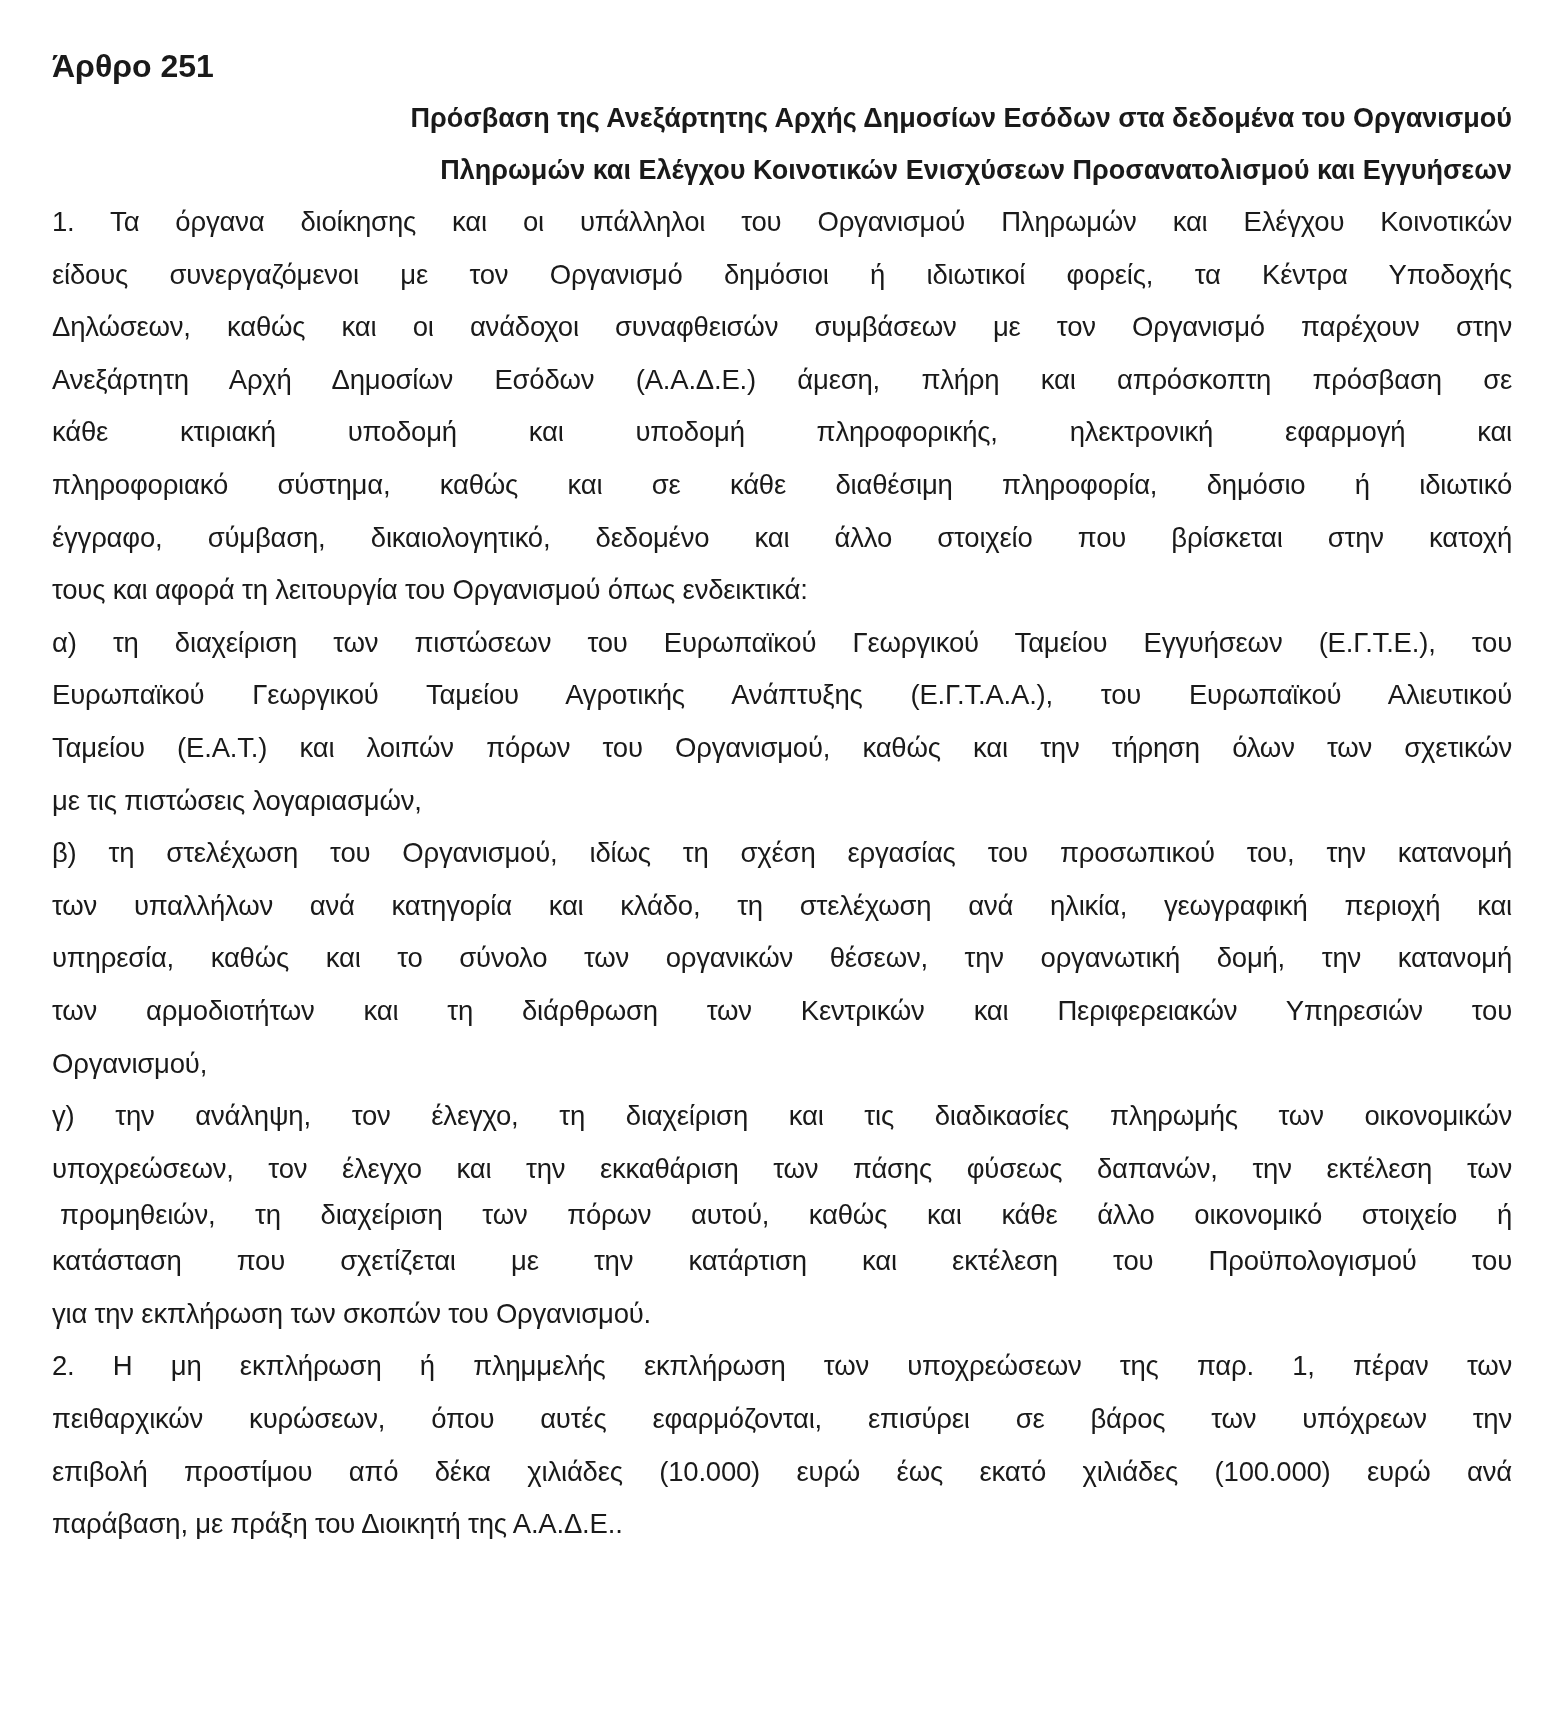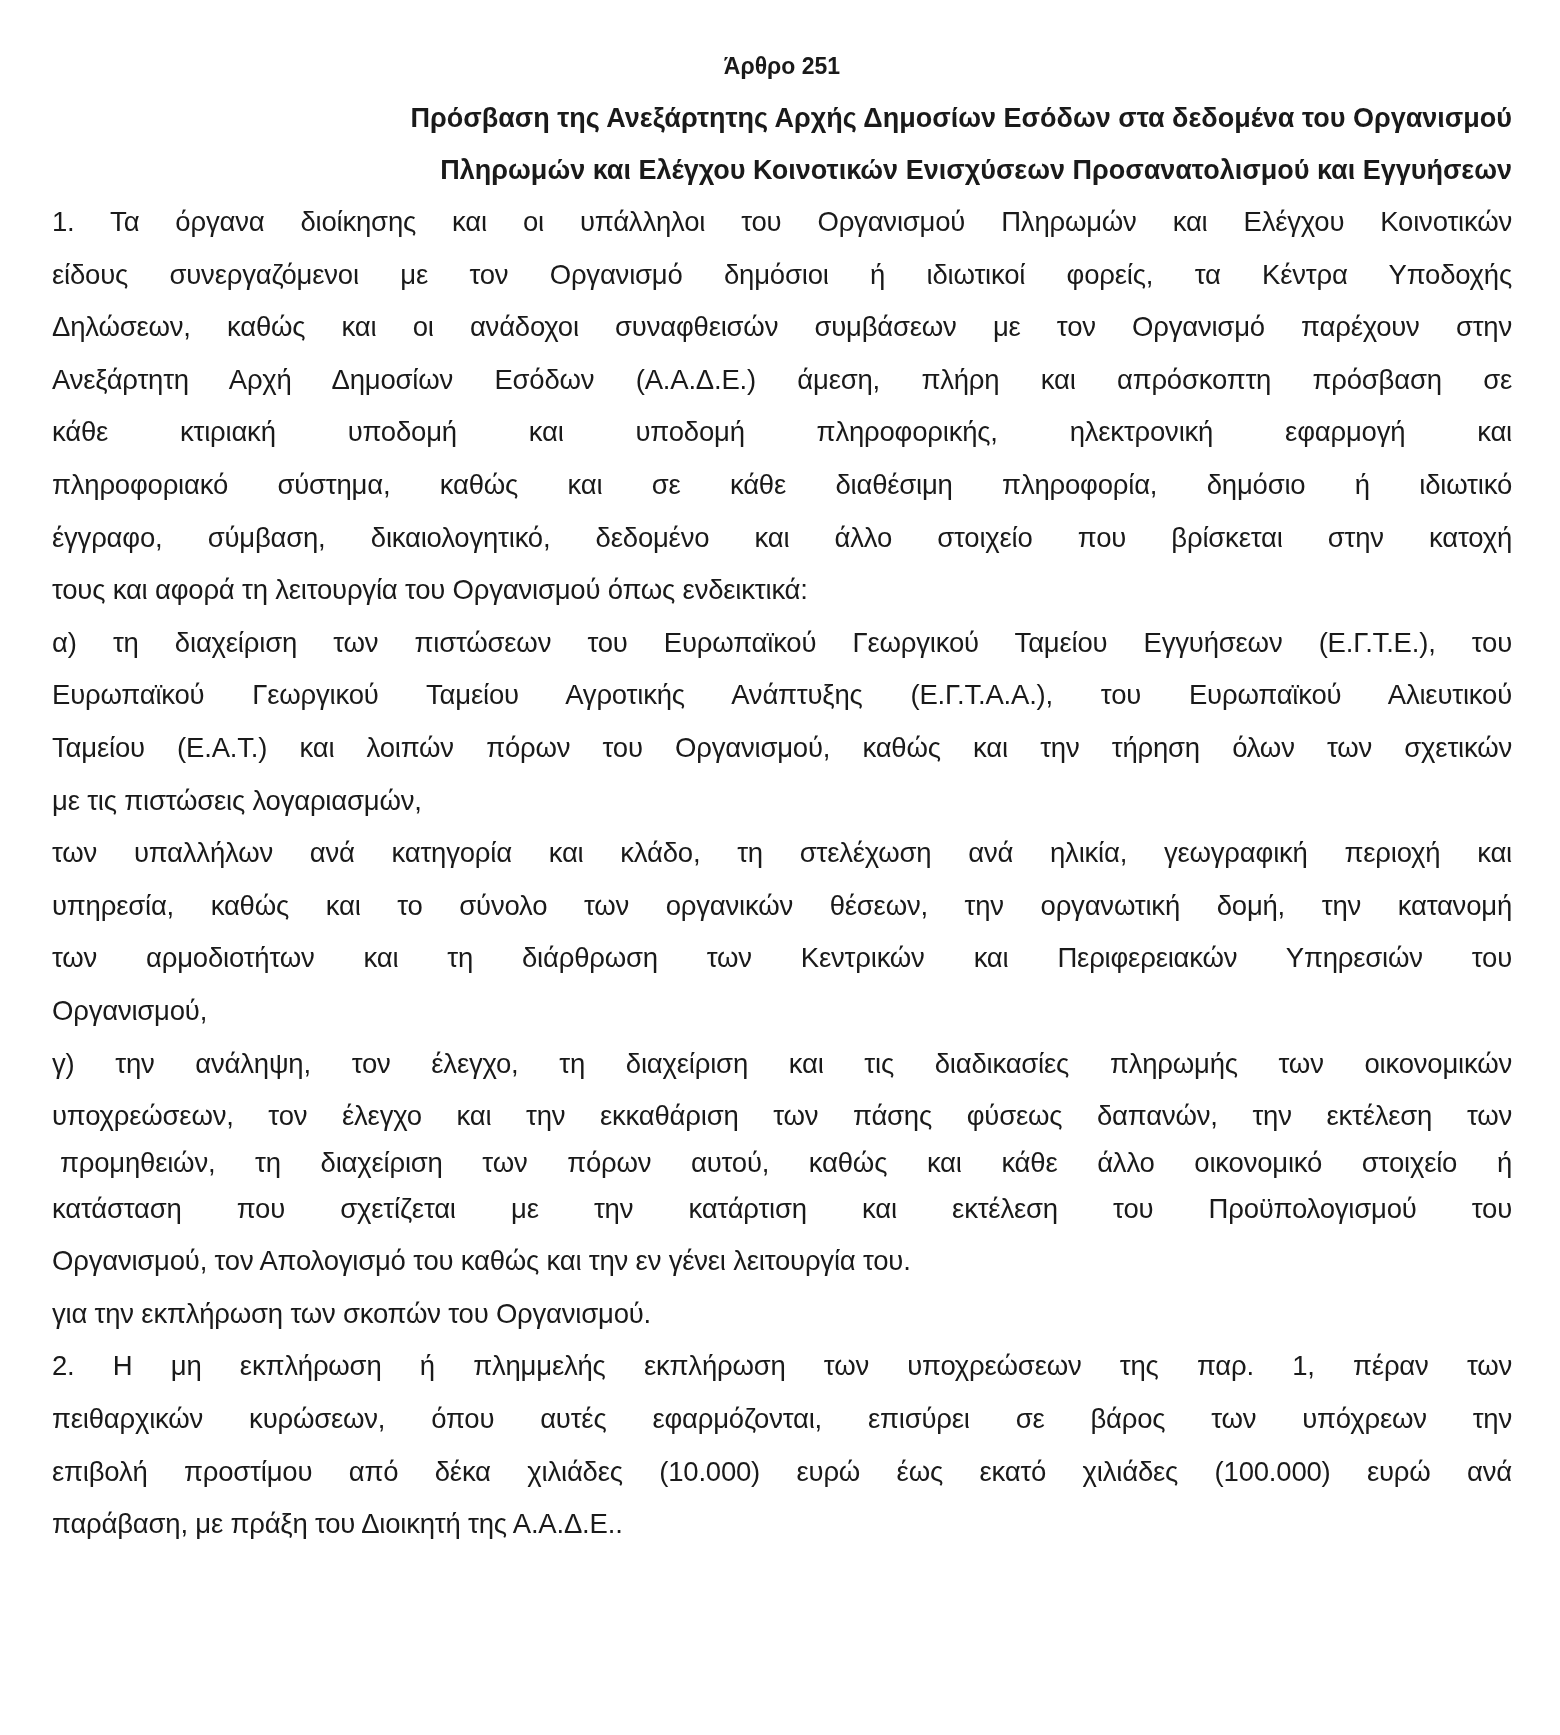--- a/index.html
+++ b/index.html
@@ -15,23 +15,22 @@
     font-family: "Liberation Sans", "DejaVu Sans", sans-serif;
     color: #1a1a1a;
   }
   .page {
     position: absolute;
     left: 52px;
     top: 40px;
     width: 1460px;
   }
   .article-num {
-    text-align: center;
     font-weight: bold;
-    font-size: 23px;
+    font-size: 32px;
     line-height: 52px;
     height: 52px;
   }
   .article-title {
     text-align: right;
     font-weight: bold;
     font-size: 27px;
     line-height: 52px;
     white-space: nowrap;
   }
@@ -66,28 +65,28 @@
       <div class="body-line">Δηλώσεων, καθώς και οι ανάδοχοι συναφθεισών συμβάσεων με τον Οργανισμό παρέχουν στην</div>
       <div class="body-line">Ανεξάρτητη Αρχή Δημοσίων Εσόδων (Α.Α.Δ.Ε.) άμεση, πλήρη και απρόσκοπτη πρόσβαση σε</div>
       <div class="body-line">κάθε κτιριακή υποδομή και υποδομή πληροφορικής, ηλεκτρονική εφαρμογή και</div>
       <div class="body-line">πληροφοριακό σύστημα, καθώς και σε κάθε διαθέσιμη πληροφορία, δημόσιο ή ιδιωτικό</div>
       <div class="body-line">έγγραφο, σύμβαση, δικαιολογητικό, δεδομένο και άλλο στοιχείο που βρίσκεται στην κατοχή</div>
       <div class="body-line last">τους και αφορά τη λειτουργία του Οργανισμού όπως ενδεικτικά:</div>
       <div class="body-line">α) τη διαχείριση των πιστώσεων του Ευρωπαϊκού Γεωργικού Ταμείου Εγγυήσεων (Ε.Γ.Τ.Ε.), του</div>
       <div class="body-line">Ευρωπαϊκού Γεωργικού Ταμείου Αγροτικής Ανάπτυξης (Ε.Γ.Τ.Α.Α.), του Ευρωπαϊκού Αλιευτικού</div>
       <div class="body-line">Ταμείου (Ε.Α.Τ.) και λοιπών πόρων του Οργανισμού, καθώς και την τήρηση όλων των σχετικών</div>
       <div class="body-line last">με τις πιστώσεις λογαριασμών,</div>
+      <div class="body-line">β) τη στελέχωση του Οργανισμού, ιδίως τη σχέση εργασίας του προσωπικού του, την κατανομή</div>
       <div class="body-line">των υπαλλήλων ανά κατηγορία και κλάδο, τη στελέχωση ανά ηλικία, γεωγραφική περιοχή και</div>
       <div class="body-line">υπηρεσία, καθώς και το σύνολο των οργανικών θέσεων, την οργανωτική δομή, την κατανομή</div>
       <div class="body-line">των αρμοδιοτήτων και τη διάρθρωση των Κεντρικών και Περιφερειακών Υπηρεσιών του</div>
       <div class="body-line last">Οργανισμού,</div>
       <div class="body-line">γ) την ανάληψη, τον έλεγχο, τη διαχείριση και τις διαδικασίες πληρωμής των οικονομικών</div>
       <div class="body-line">υποχρεώσεων, τον έλεγχο και την εκκαθάριση των πάσης φύσεως δαπανών, την εκτέλεση των</div>
       <div class="body-line tight">προμηθειών, τη διαχείριση των πόρων αυτού, καθώς και κάθε άλλο οικονομικό στοιχείο ή</div>
       <div class="body-line">κατάσταση που σχετίζεται με την κατάρτιση και εκτέλεση του Προϋπολογισμού του</div>
-      <div class="body-line last">Οργανισμού, τον Απολογισμό του καθώς και την εν γένει λειτουργία του.</div>
       <div class="body-line last">για την εκπλήρωση των σκοπών του Οργανισμού.</div>
       <div class="body-line">2. Η μη εκπλήρωση ή πλημμελής εκπλήρωση των υποχρεώσεων της παρ. 1, πέραν των</div>
       <div class="body-line">πειθαρχικών κυρώσεων, όπου αυτές εφαρμόζονται, επισύρει σε βάρος των υπόχρεων την</div>
       <div class="body-line">επιβολή προστίμου από δέκα χιλιάδες (10.000) ευρώ έως εκατό χιλιάδες (100.000) ευρώ ανά</div>
       <div class="body-line last">παράβαση, με πράξη του Διοικητή της Α.Α.Δ.Ε..</div>
     </div>
 </div>
 
 </body></html>

